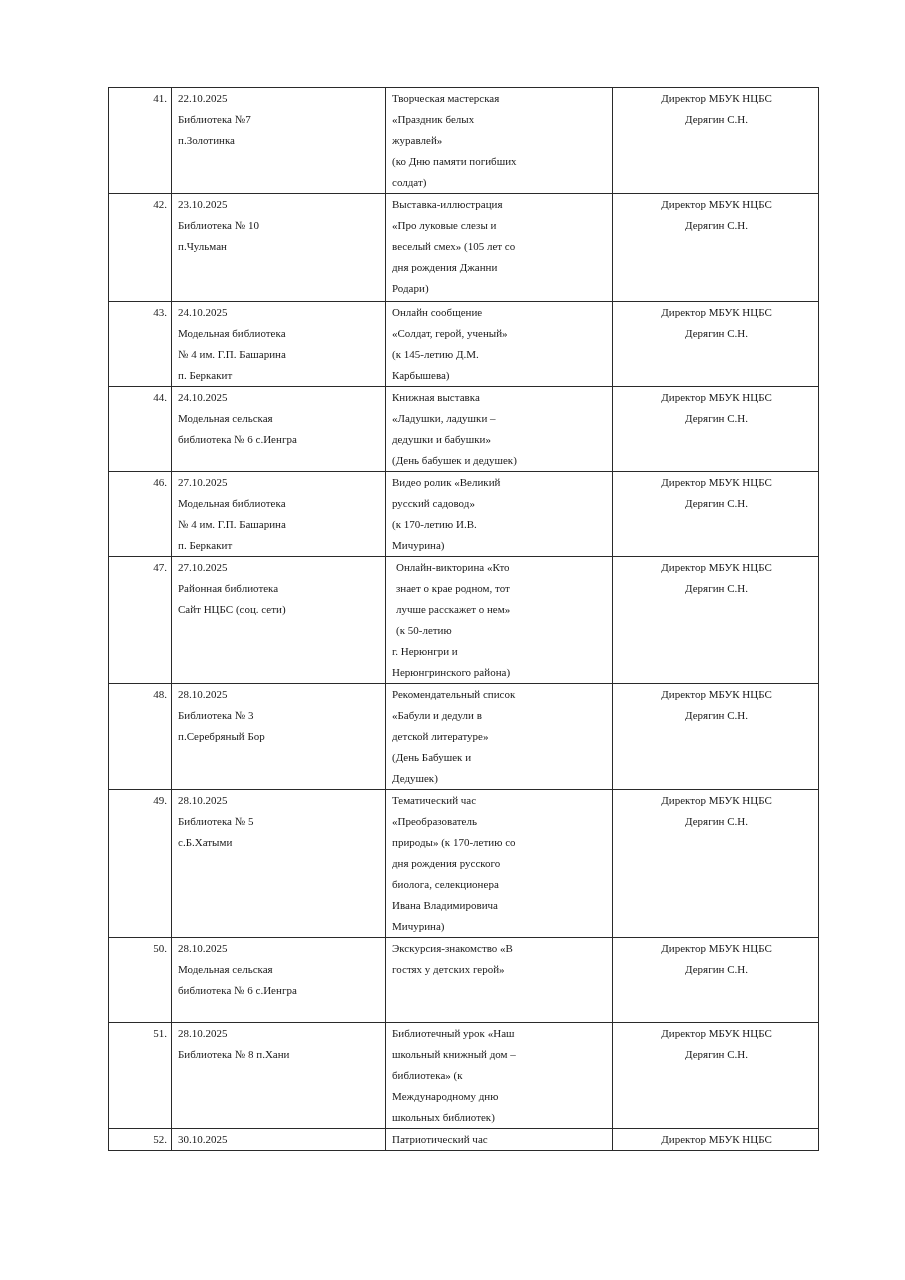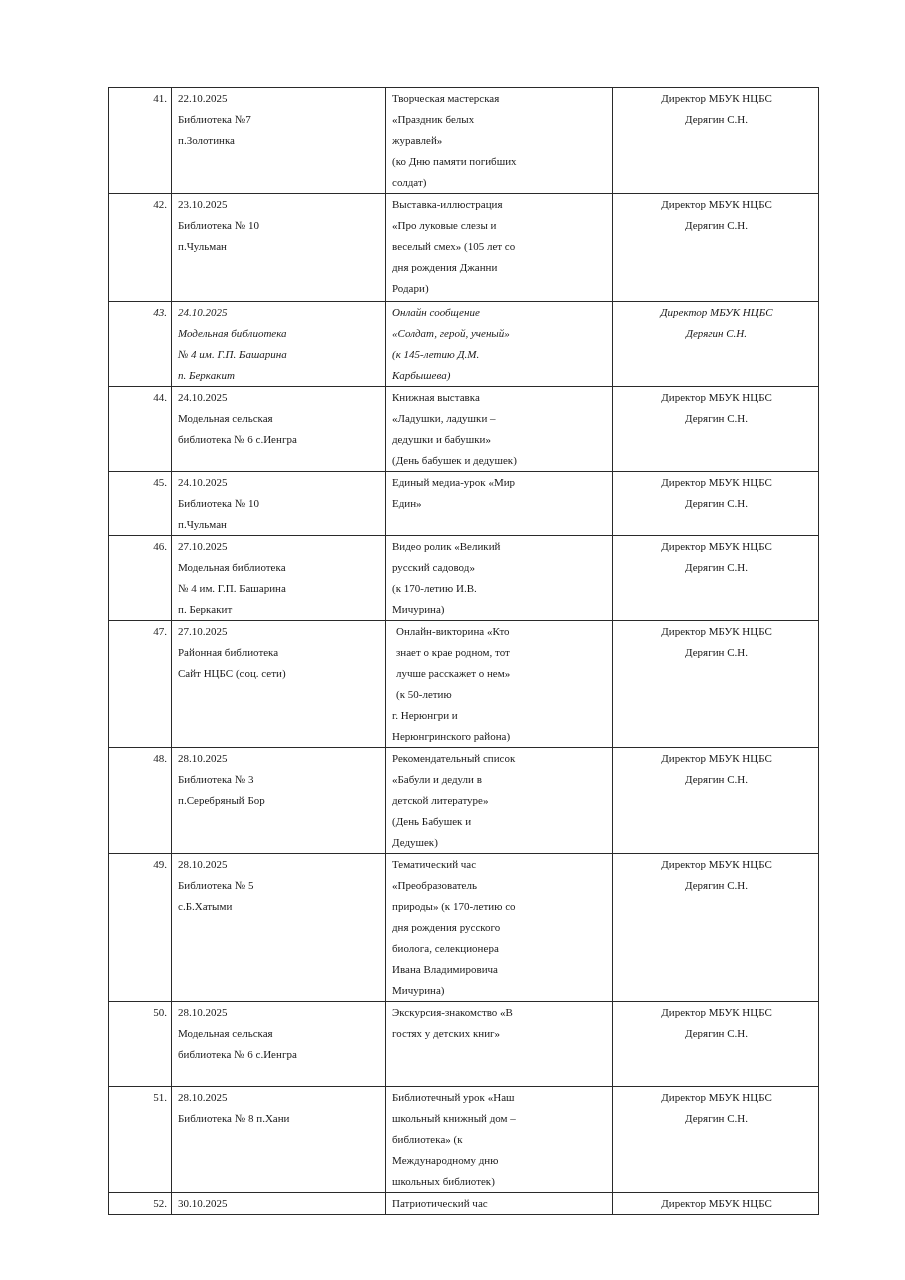--- a/index.html
+++ b/index.html
@@ -61,21 +61,21 @@
             <span class="line">«Про луковые слезы и</span>
             <span class="line">веселый смех» (105 лет со</span>
             <span class="line">дня рождения Джанни</span>
             <span class="line">Родари)</span>
           </td>
           <td class="resp">
             <span class="line">Директор МБУК НЦБС</span>
             <span class="line">Дерягин С.Н.</span>
           </td>
         </tr>
-        <tr style="height: 85px; font-style: italic;">
+        <tr style="height: 85px;">
           <td class="num">43.</td>
           <td class="place">
             <span class="line">24.10.2025</span>
             <span class="line">Модельная библиотека</span>
             <span class="line">№ 4 им. Г.П. Башарина</span>
             <span class="line">п. Беркакит</span>
           </td>
           <td class="event">
             <span class="line">Онлайн сообщение</span>
             <span class="line">«Солдат, герой, ученый»</span>
@@ -92,36 +92,20 @@
           <td class="place">
             <span class="line">24.10.2025</span>
             <span class="line">Модельная сельская</span>
             <span class="line">библиотека № 6 с.Иенгра</span>
           </td>
           <td class="event">
             <span class="line">Книжная выставка</span>
             <span class="line">«Ладушки, ладушки –</span>
             <span class="line">дедушки и бабушки»</span>
             <span class="line">(День бабушек и дедушек)</span>
-          </td>
-          <td class="resp">
-            <span class="line">Директор МБУК НЦБС</span>
-            <span class="line">Дерягин С.Н.</span>
-          </td>
-        </tr>
-        <tr style="height: 64px;">
-          <td class="num">45.</td>
-          <td class="place">
-            <span class="line">24.10.2025</span>
-            <span class="line">Библиотека № 10</span>
-            <span class="line">п.Чульман</span>
-          </td>
-          <td class="event">
-            <span class="line">Единый медиа-урок «Мир</span>
-            <span class="line">Един»</span>
           </td>
           <td class="resp">
             <span class="line">Директор МБУК НЦБС</span>
             <span class="line">Дерягин С.Н.</span>
           </td>
         </tr>
         <tr style="height: 85px; padding-left: 40px;">
           <td class="num">46.</td>
           <td class="place">
             <span class="line">27.10.2025</span>
@@ -202,21 +186,21 @@
         </tr>
         <tr style="height: 85px;">
           <td class="num">50.</td>
           <td class="place">
             <span class="line">28.10.2025</span>
             <span class="line">Модельная сельская</span>
             <span class="line">библиотека № 6 с.Иенгра</span>
           </td>
           <td class="event">
             <span class="line">Экскурсия-знакомство «В</span>
-            <span class="line">гостях у детских книг»</span>
+            <span class="line">гостях у детских герой»</span>
           </td>
           <td class="resp">
             <span class="line">Директор МБУК НЦБС</span>
             <span class="line">Дерягин С.Н.</span>
           </td>
         </tr>
         <tr style="height: 106px;">
           <td class="num">51.</td>
           <td class="place">
             <span class="line">28.10.2025</span>

